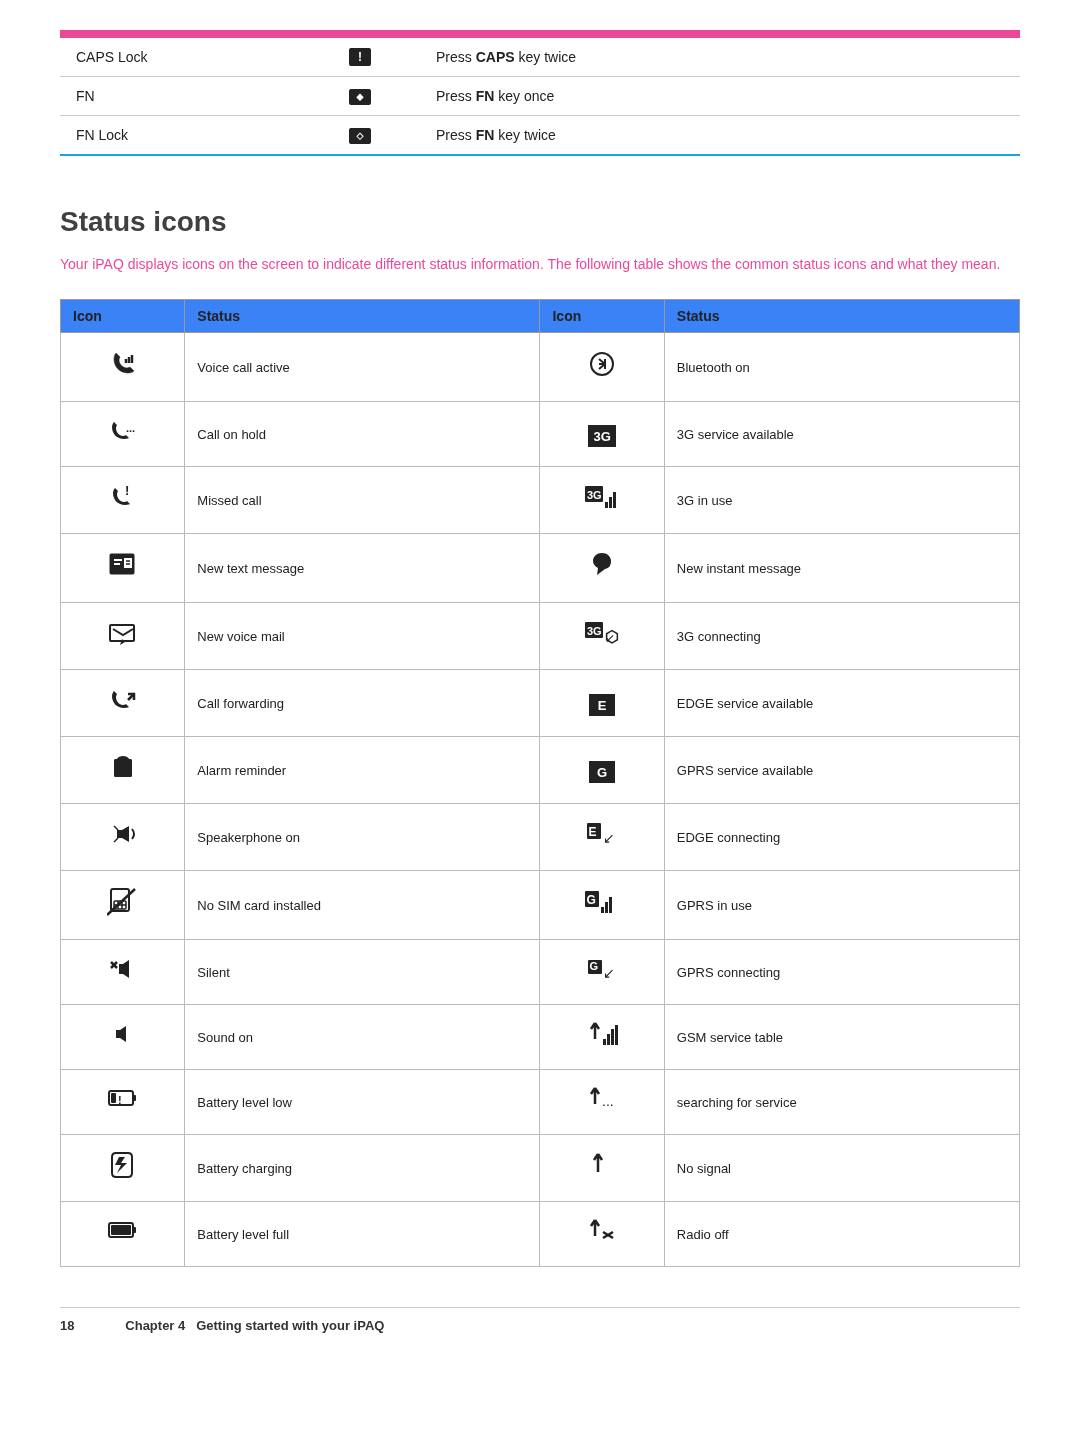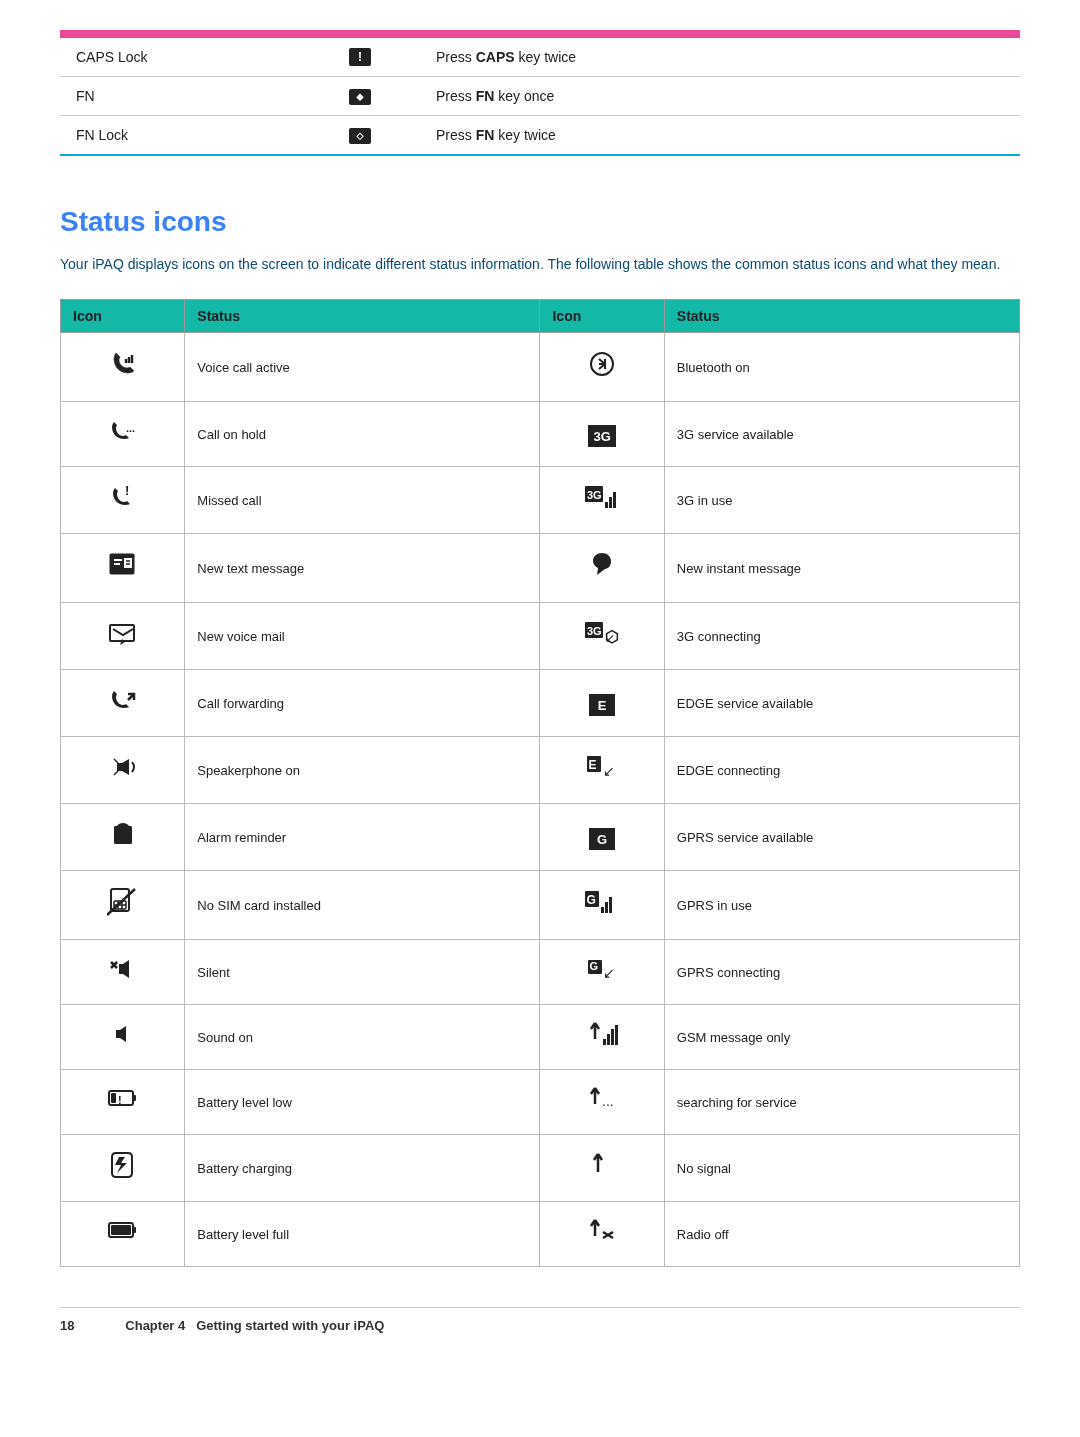--- a/index.html
+++ b/index.html
@@ -39,39 +39,39 @@
       padding: 2px 5px;
       border-radius: 2px;
       min-width: 22px;
       text-align: center;
     }
 
     
     .section-title {
       font-size: 28px;
       font-weight: bold;
-      color: #3b82f6;
+      color: #404040;
       margin-bottom: 16px;
       margin-top: 10px;
     }
 
     .section-desc {
       margin-bottom: 24px;
       line-height: 1.5;
-      color: #0c4a6e;
+      color: #ec4899;
     }
 
     
     .status-table {
       width: 100%;
       border-collapse: collapse;
       border: 1px solid #999;
     }
     .status-table th {
-      background: #14b8a6;
+      background: #3b82f6;
       border: 1px solid #999;
       padding: 8px 12px;
       font-weight: bold;
       text-align: left;
       font-size: 14px;
     }
     .status-table td {
       border: 1px solid #bbb;
       padding: 16px 12px;
       vertical-align: middle;
@@ -284,61 +284,61 @@
           <span class="icon-filled">E</span>
         </span>
       </td>
       <td class="label-cell">EDGE service available</td>
     </tr>
 
 
     <tr>
       <td class="icon-cell">
         <span>
+          <svg width="26" height="28" viewBox="0 0 26 28">
+            <rect x="4" y="6" width="18" height="18" rx="2" fill="#222"></rect>
+            <rect x="4" y="6" width="18" height="18" rx="2" fill="#222"></rect>
+
+            <path d="M13 3 C8 3 5 7 5 12 L5 16 L4 18 L22 18 L21 16 L21 12 C21 7 18 3 13 3 Z" fill="#222"></path>
+            <rect x="10" y="18" width="6" height="3" rx="1" fill="#222"></rect>
+            <circle cx="13" cy="20" r="2" fill="#222"></circle>
+          </svg>
+        </span>
+      </td>
+      <td class="label-cell">Alarm reminder</td>
+      <td class="icon-cell">
+        <span>
+          <span class="icon-filled">G</span>
+        </span>
+      </td>
+      <td class="label-cell">GPRS service available</td>
+    </tr>
+
+    <tr>
+      <td class="icon-cell">
+        <span>
           <svg width="28" height="28" viewBox="0 0 28 28">
             <path d="M8 10 L8 18 L13 18 L20 22 L20 6 L13 10 Z" fill="#222"></path>
             <path d="M23 9 Q27 14 23 19" fill="none" stroke="#222" stroke-width="2"></path>
             <line x1="5" y1="6" x2="9" y2="10" stroke="#222" stroke-width="1.5"></line>
             <line x1="5" y1="22" x2="9" y2="18" stroke="#222" stroke-width="1.5"></line>
           </svg>
         </span>
       </td>
       <td class="label-cell">Speakerphone on</td>
       <td class="icon-cell">
         <span>
           <svg width="30" height="26" viewBox="0 0 30 26">
             <rect x="0" y="2" width="14" height="16" rx="1" fill="#222"></rect>
             <text x="1.5" y="15" font-size="12" fill="white" font-weight="bold">E</text>
             <text x="16" y="22" font-size="14" fill="#222">↙</text>
           </svg>
         </span>
       </td>
       <td class="label-cell">EDGE connecting</td>
-    </tr>
-
-    <tr>
-      <td class="icon-cell">
-        <span>
-          <svg width="26" height="28" viewBox="0 0 26 28">
-            <rect x="4" y="6" width="18" height="18" rx="2" fill="#222"></rect>
-            <rect x="4" y="6" width="18" height="18" rx="2" fill="#222"></rect>
-
-            <path d="M13 3 C8 3 5 7 5 12 L5 16 L4 18 L22 18 L21 16 L21 12 C21 7 18 3 13 3 Z" fill="#222"></path>
-            <rect x="10" y="18" width="6" height="3" rx="1" fill="#222"></rect>
-            <circle cx="13" cy="20" r="2" fill="#222"></circle>
-          </svg>
-        </span>
-      </td>
-      <td class="label-cell">Alarm reminder</td>
-      <td class="icon-cell">
-        <span>
-          <span class="icon-filled">G</span>
-        </span>
-      </td>
-      <td class="label-cell">GPRS service available</td>
     </tr>
 
     <tr>
       <td class="icon-cell">
         <span>
           <svg width="32" height="30" viewBox="0 0 32 30">
             <rect x="4" y="2" width="18" height="22" rx="2" fill="none" stroke="#222" stroke-width="2"></rect>
             <rect x="7" y="14" width="12" height="8" rx="1" fill="none" stroke="#222" stroke-width="1.5"></rect>
             <line x1="11" y1="14" x2="11" y2="22" stroke="#222" stroke-width="1.5"></line>
             <line x1="15" y1="14" x2="15" y2="22" stroke="#222" stroke-width="1.5"></line>
@@ -399,21 +399,21 @@
           <svg width="34" height="26" viewBox="0 0 34 26">
 
             <path d="M10 2 L6 8 M10 2 L14 8 M10 2 L10 18" fill="none" stroke="#222" stroke-width="2.5"></path>
             <rect x="18" y="18" width="3" height="6" fill="#222"></rect>
             <rect x="22" y="13" width="3" height="11" fill="#222"></rect>
             <rect x="26" y="8" width="3" height="16" fill="#222"></rect>
             <rect x="30" y="4" width="3" height="20" fill="#222"></rect>
           </svg>
         </span>
       </td>
-      <td class="label-cell">GSM message only</td>
+      <td class="label-cell">GSM service table</td>
     </tr>
 
     <tr>
       <td class="icon-cell">
         <span>
           <svg width="30" height="24" viewBox="0 0 30 24">
             <rect x="1" y="4" width="24" height="14" rx="2" fill="none" stroke="#222" stroke-width="2"></rect>
             <rect x="25" y="8" width="3" height="6" rx="1" fill="#222"></rect>
             <rect x="3" y="6" width="5" height="10" rx="1" fill="#222"></rect>
             <text x="10" y="17" font-size="11" fill="#222" font-weight="bold">!</text>

